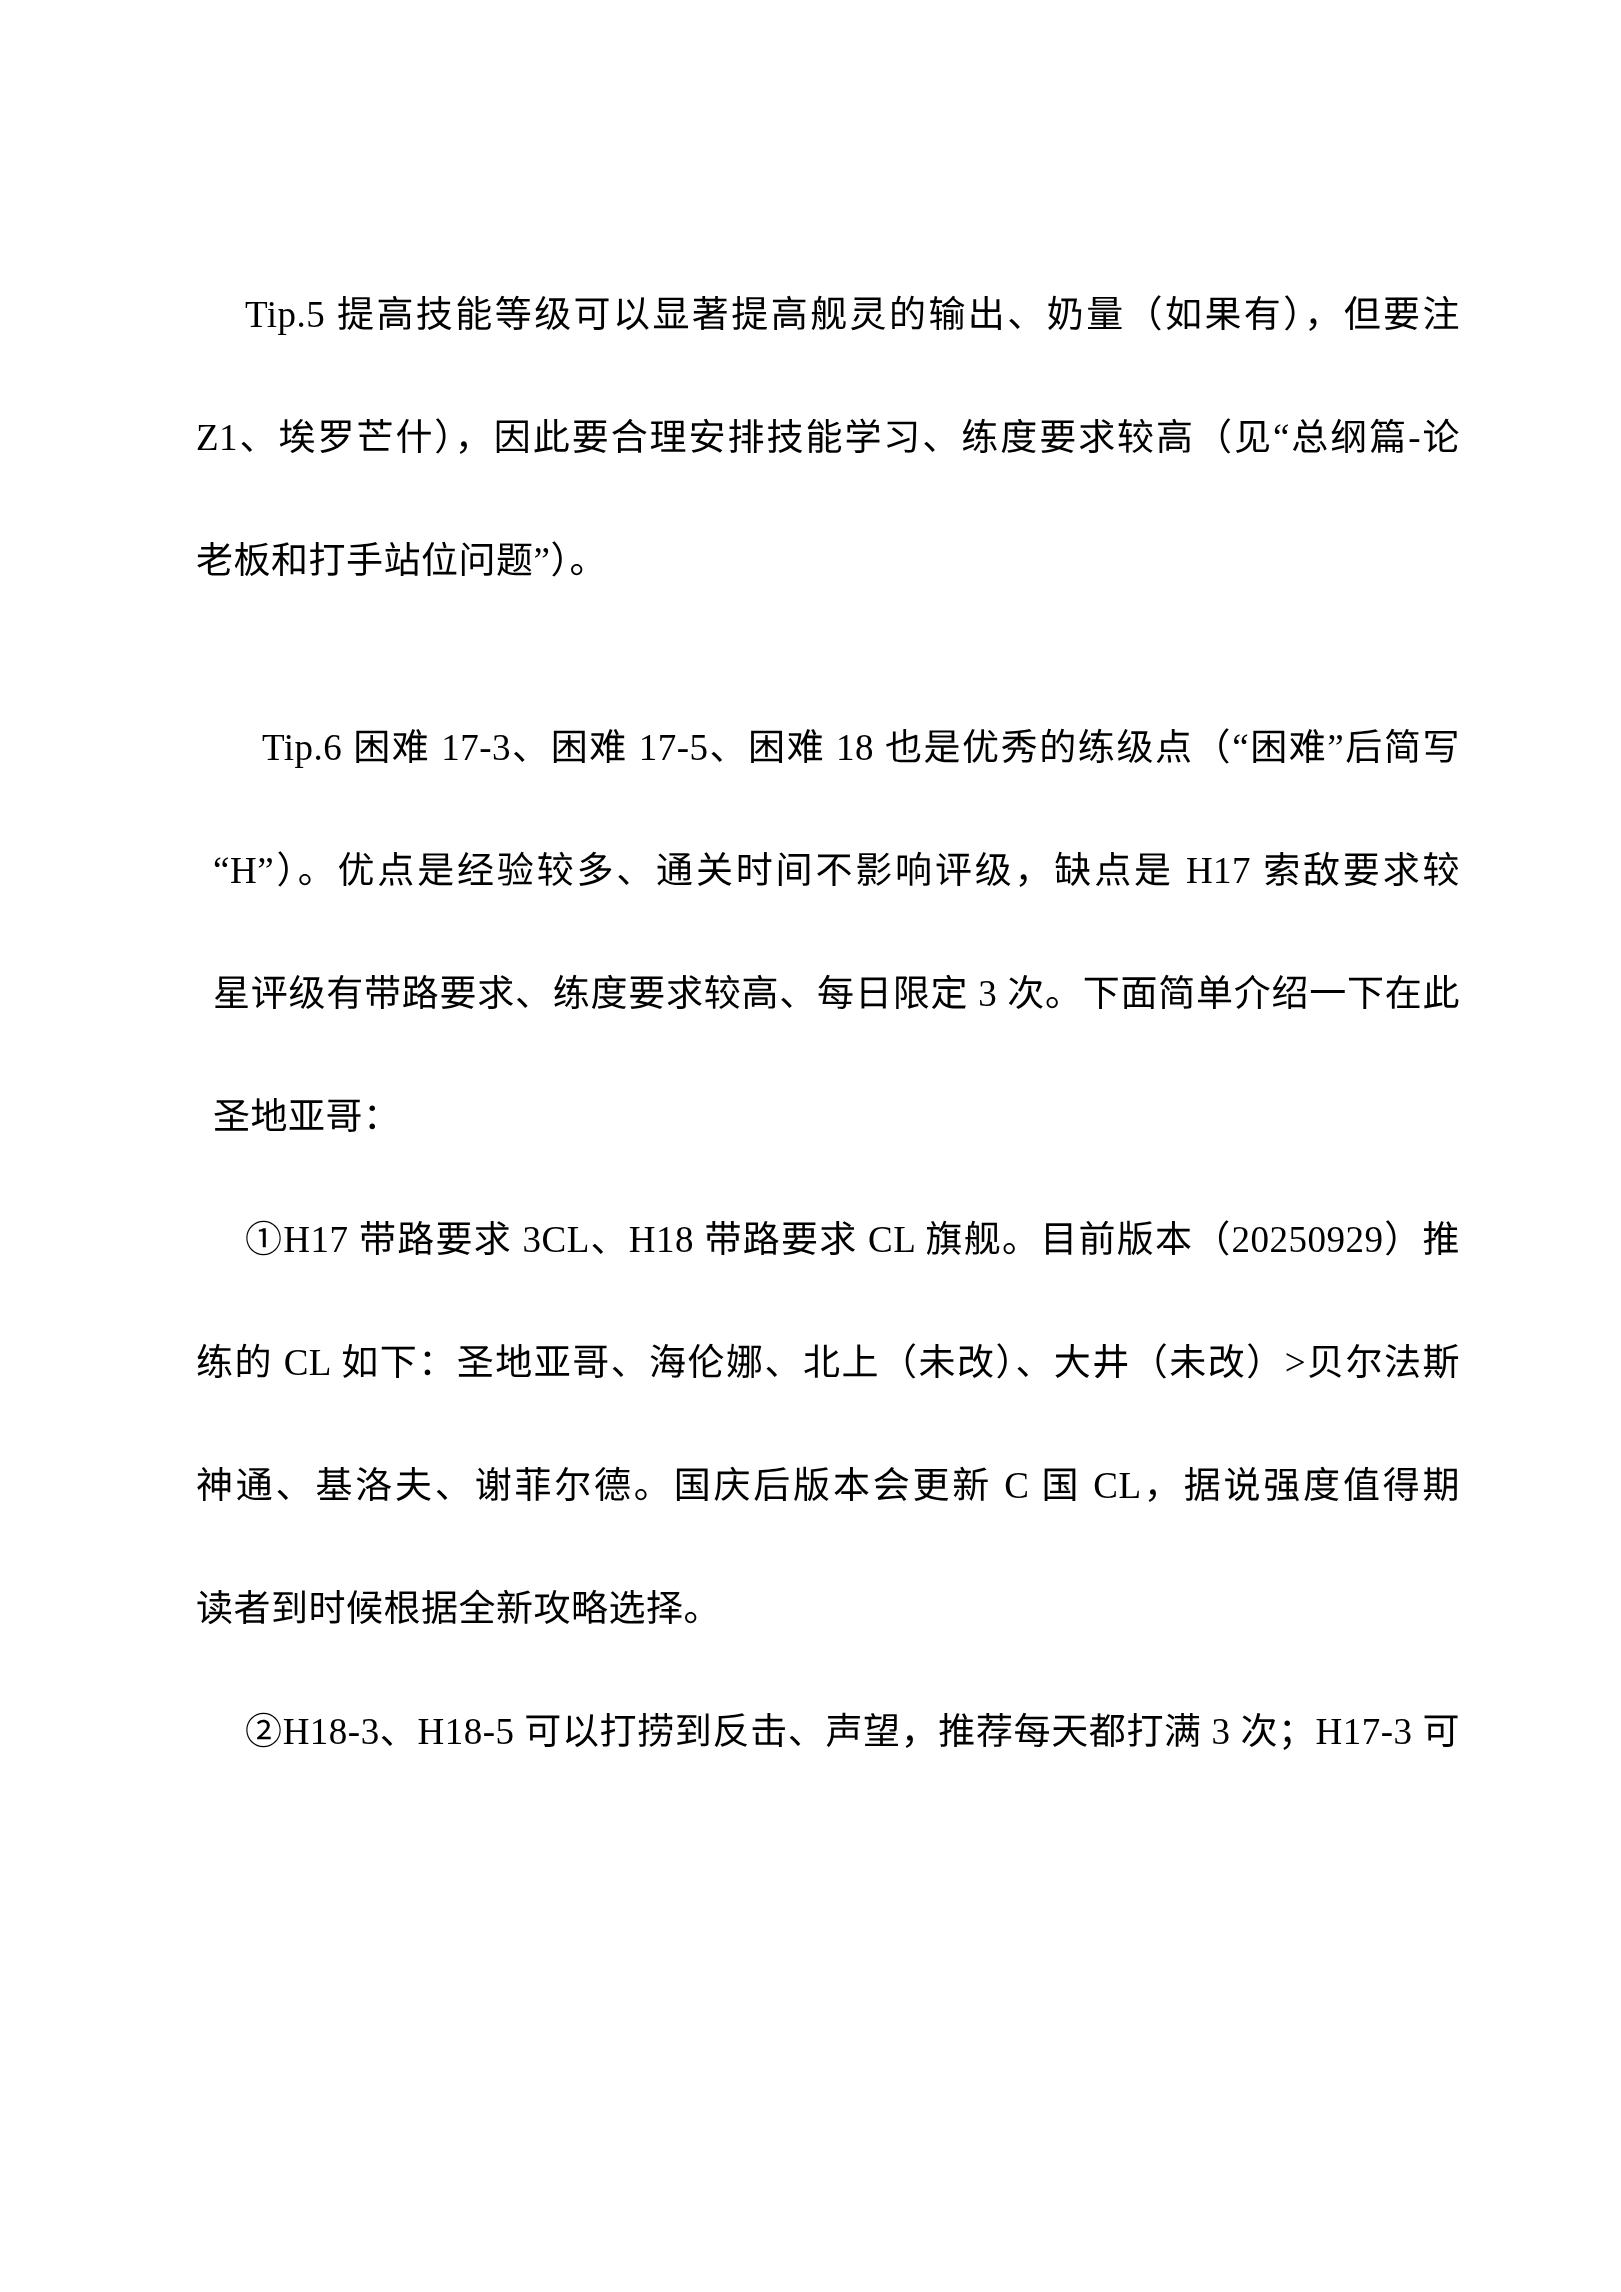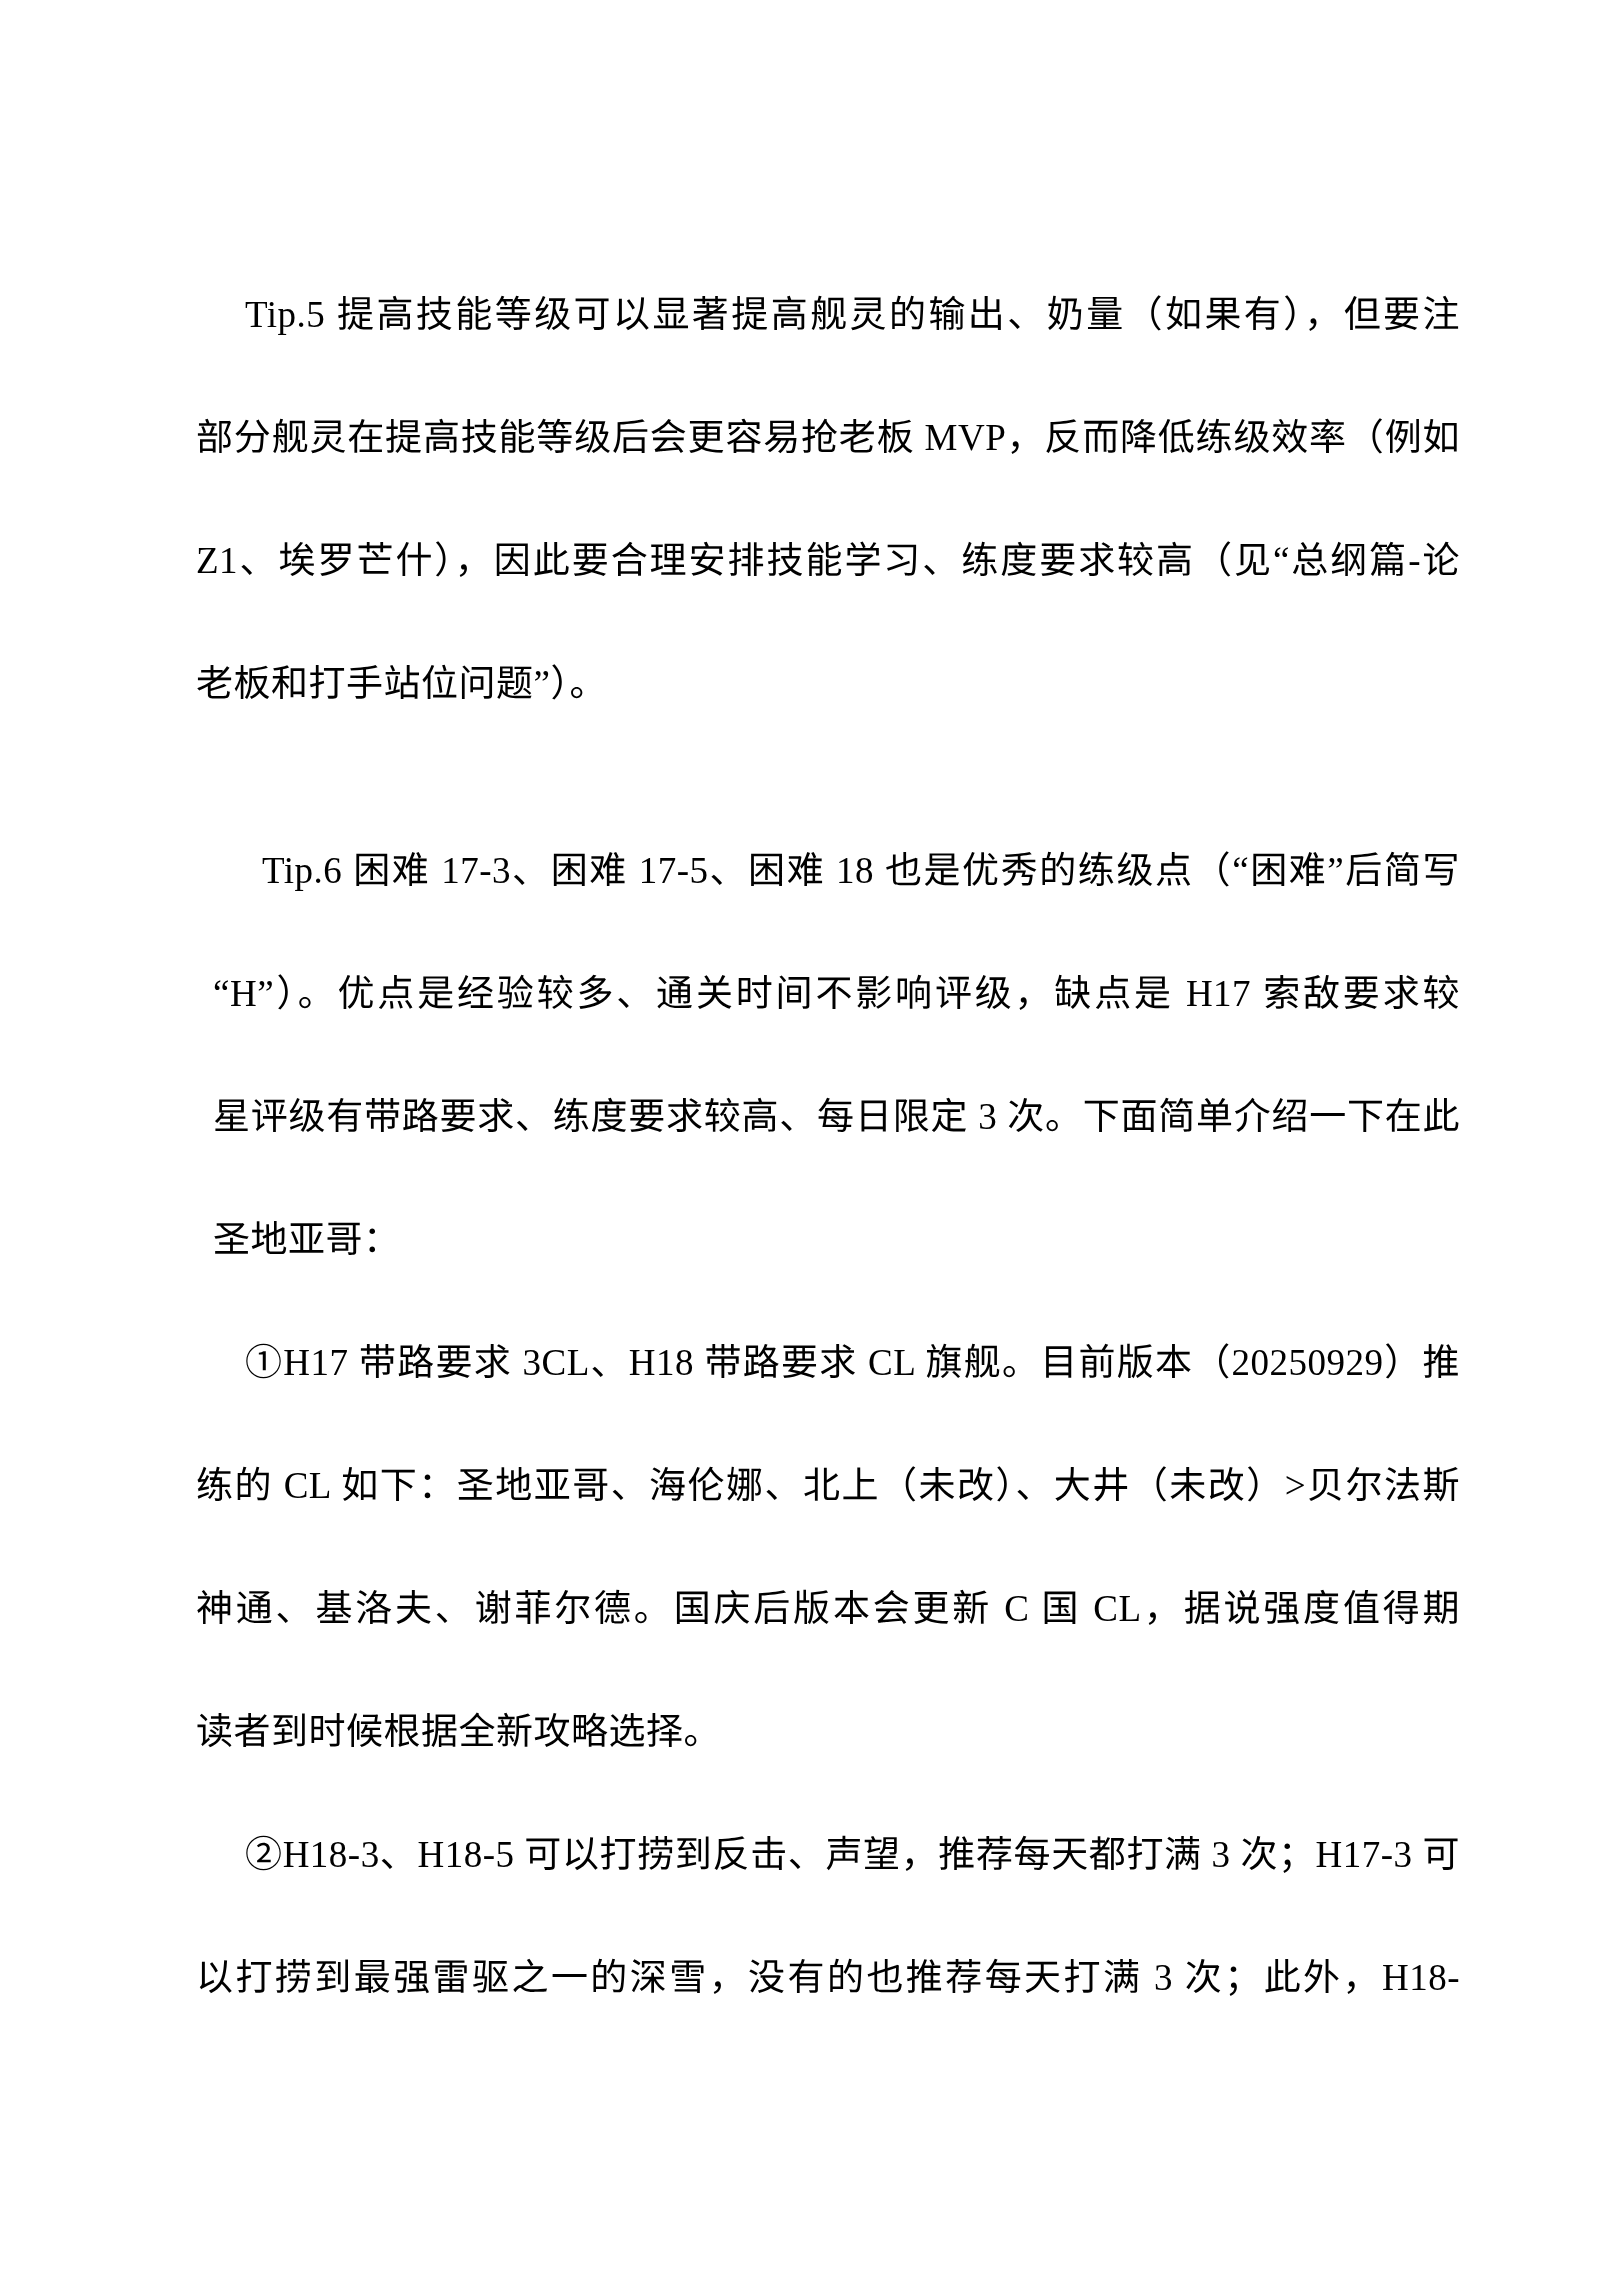--- a/index.html
+++ b/index.html
@@ -63,39 +63,37 @@
   }
 </style>
 </head>
 <body>
 
 <div class="page">
   <div class="doc">
 
     <div class="para">
       <div class="line j indent">Tip.5 提高技能等级可以显著提高舰灵的输出、奶量（如果有），但要注意，</div>
-      <div class="line j">部分舰灵在提高技能等级后会更容易抢老板 MVP，反而降低练级效率（例如</div>
       <div class="line j">Z1、埃罗芒什），因此要合理安排技能学习、练度要求较高（见“总纲篇-论</div>
       <div class="line last">老板和打手站位问题”）。</div>
     </div>
 
     <div class="para gap-top">
       <div class="line j indent">Tip.6 困难 17-3、困难 17-5、困难 18 也是优秀的练级点（“困难”后简写为</div>
       <div class="line j">“H”）。优点是经验较多、通关时间不影响评级，缺点是 H17 索敌要求较高、3</div>
       <div class="line j">星评级有带路要求、练度要求较高、每日限定 3 次。下面简单介绍一下在此练</div>
       <div class="line last">圣地亚哥：</div>
     </div>
 
     <div class="para">
       <div class="line j indent">①H17 带路要求 3CL、H18 带路要求 CL 旗舰。目前版本（20250929）推荐</div>
       <div class="line j">练的 CL 如下：圣地亚哥、海伦娜、北上（未改）、大井（未改）&gt;贝尔法斯特、</div>
       <div class="line j">神通、基洛夫、谢菲尔德。国庆后版本会更新 C 国 CL，据说强度值得期待，请</div>
       <div class="line last">读者到时候根据全新攻略选择。</div>
     </div>
 
     <div class="para">
       <div class="line j indent">②H18-3、H18-5 可以打捞到反击、声望，推荐每天都打满 3 次；H17-3 可</div>
-      <div class="line j">以打捞到最强雷驱之一的深雪，没有的也推荐每天打满 3 次；此外，H18-</div>
     </div>
 
   </div>
 </div>
 
 
 </body></html>

